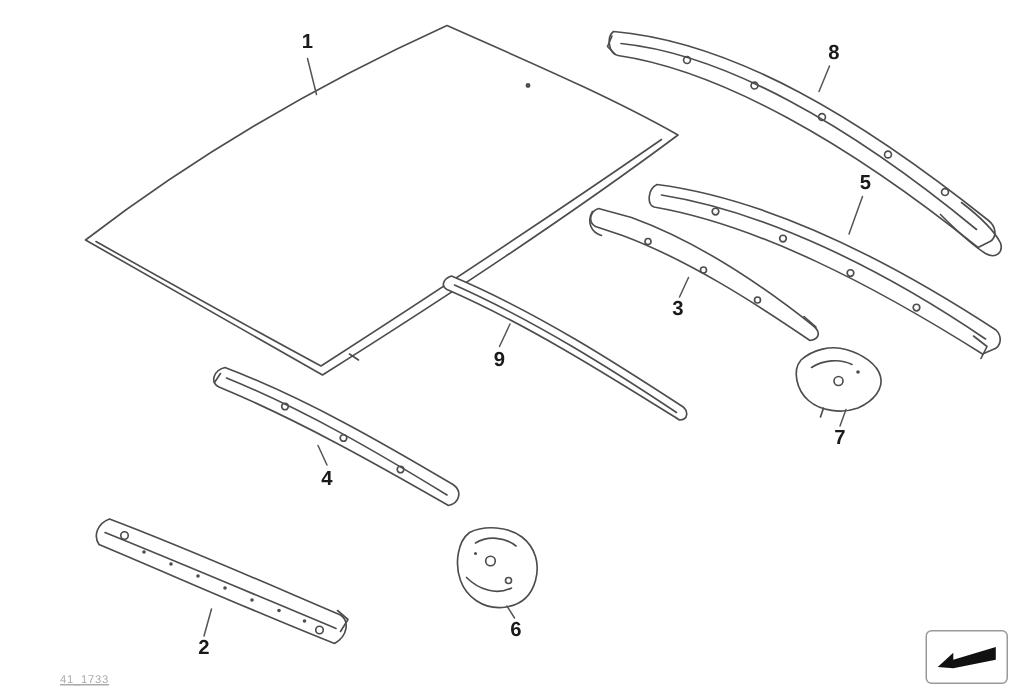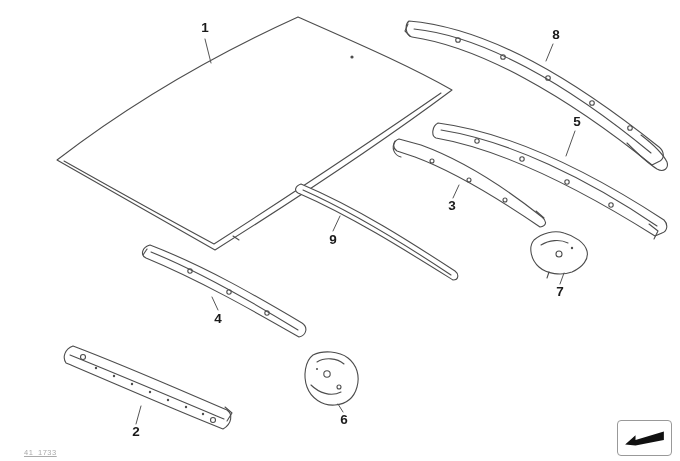--- a/index.html
+++ b/index.html
@@ -25,21 +25,21 @@
     left:617px;top:420px;
     width:55px;height:36px;
     border:1.5px solid #999;
     border-radius:4px;
     background:#fff;
     box-sizing:border-box;
   }
   .nav-box svg{display:block;width:100%;height:100%;}
   .diagram-code{
     position:absolute;
-    left:24px;top:448px;
+    left:40px;top:448px;
     font-size:7.5px;
     color:#aaaaaa;
     letter-spacing:.5px;
     text-decoration:underline;
   }
 </style>
 </head>
 <body>
 
 <div class="stage">

